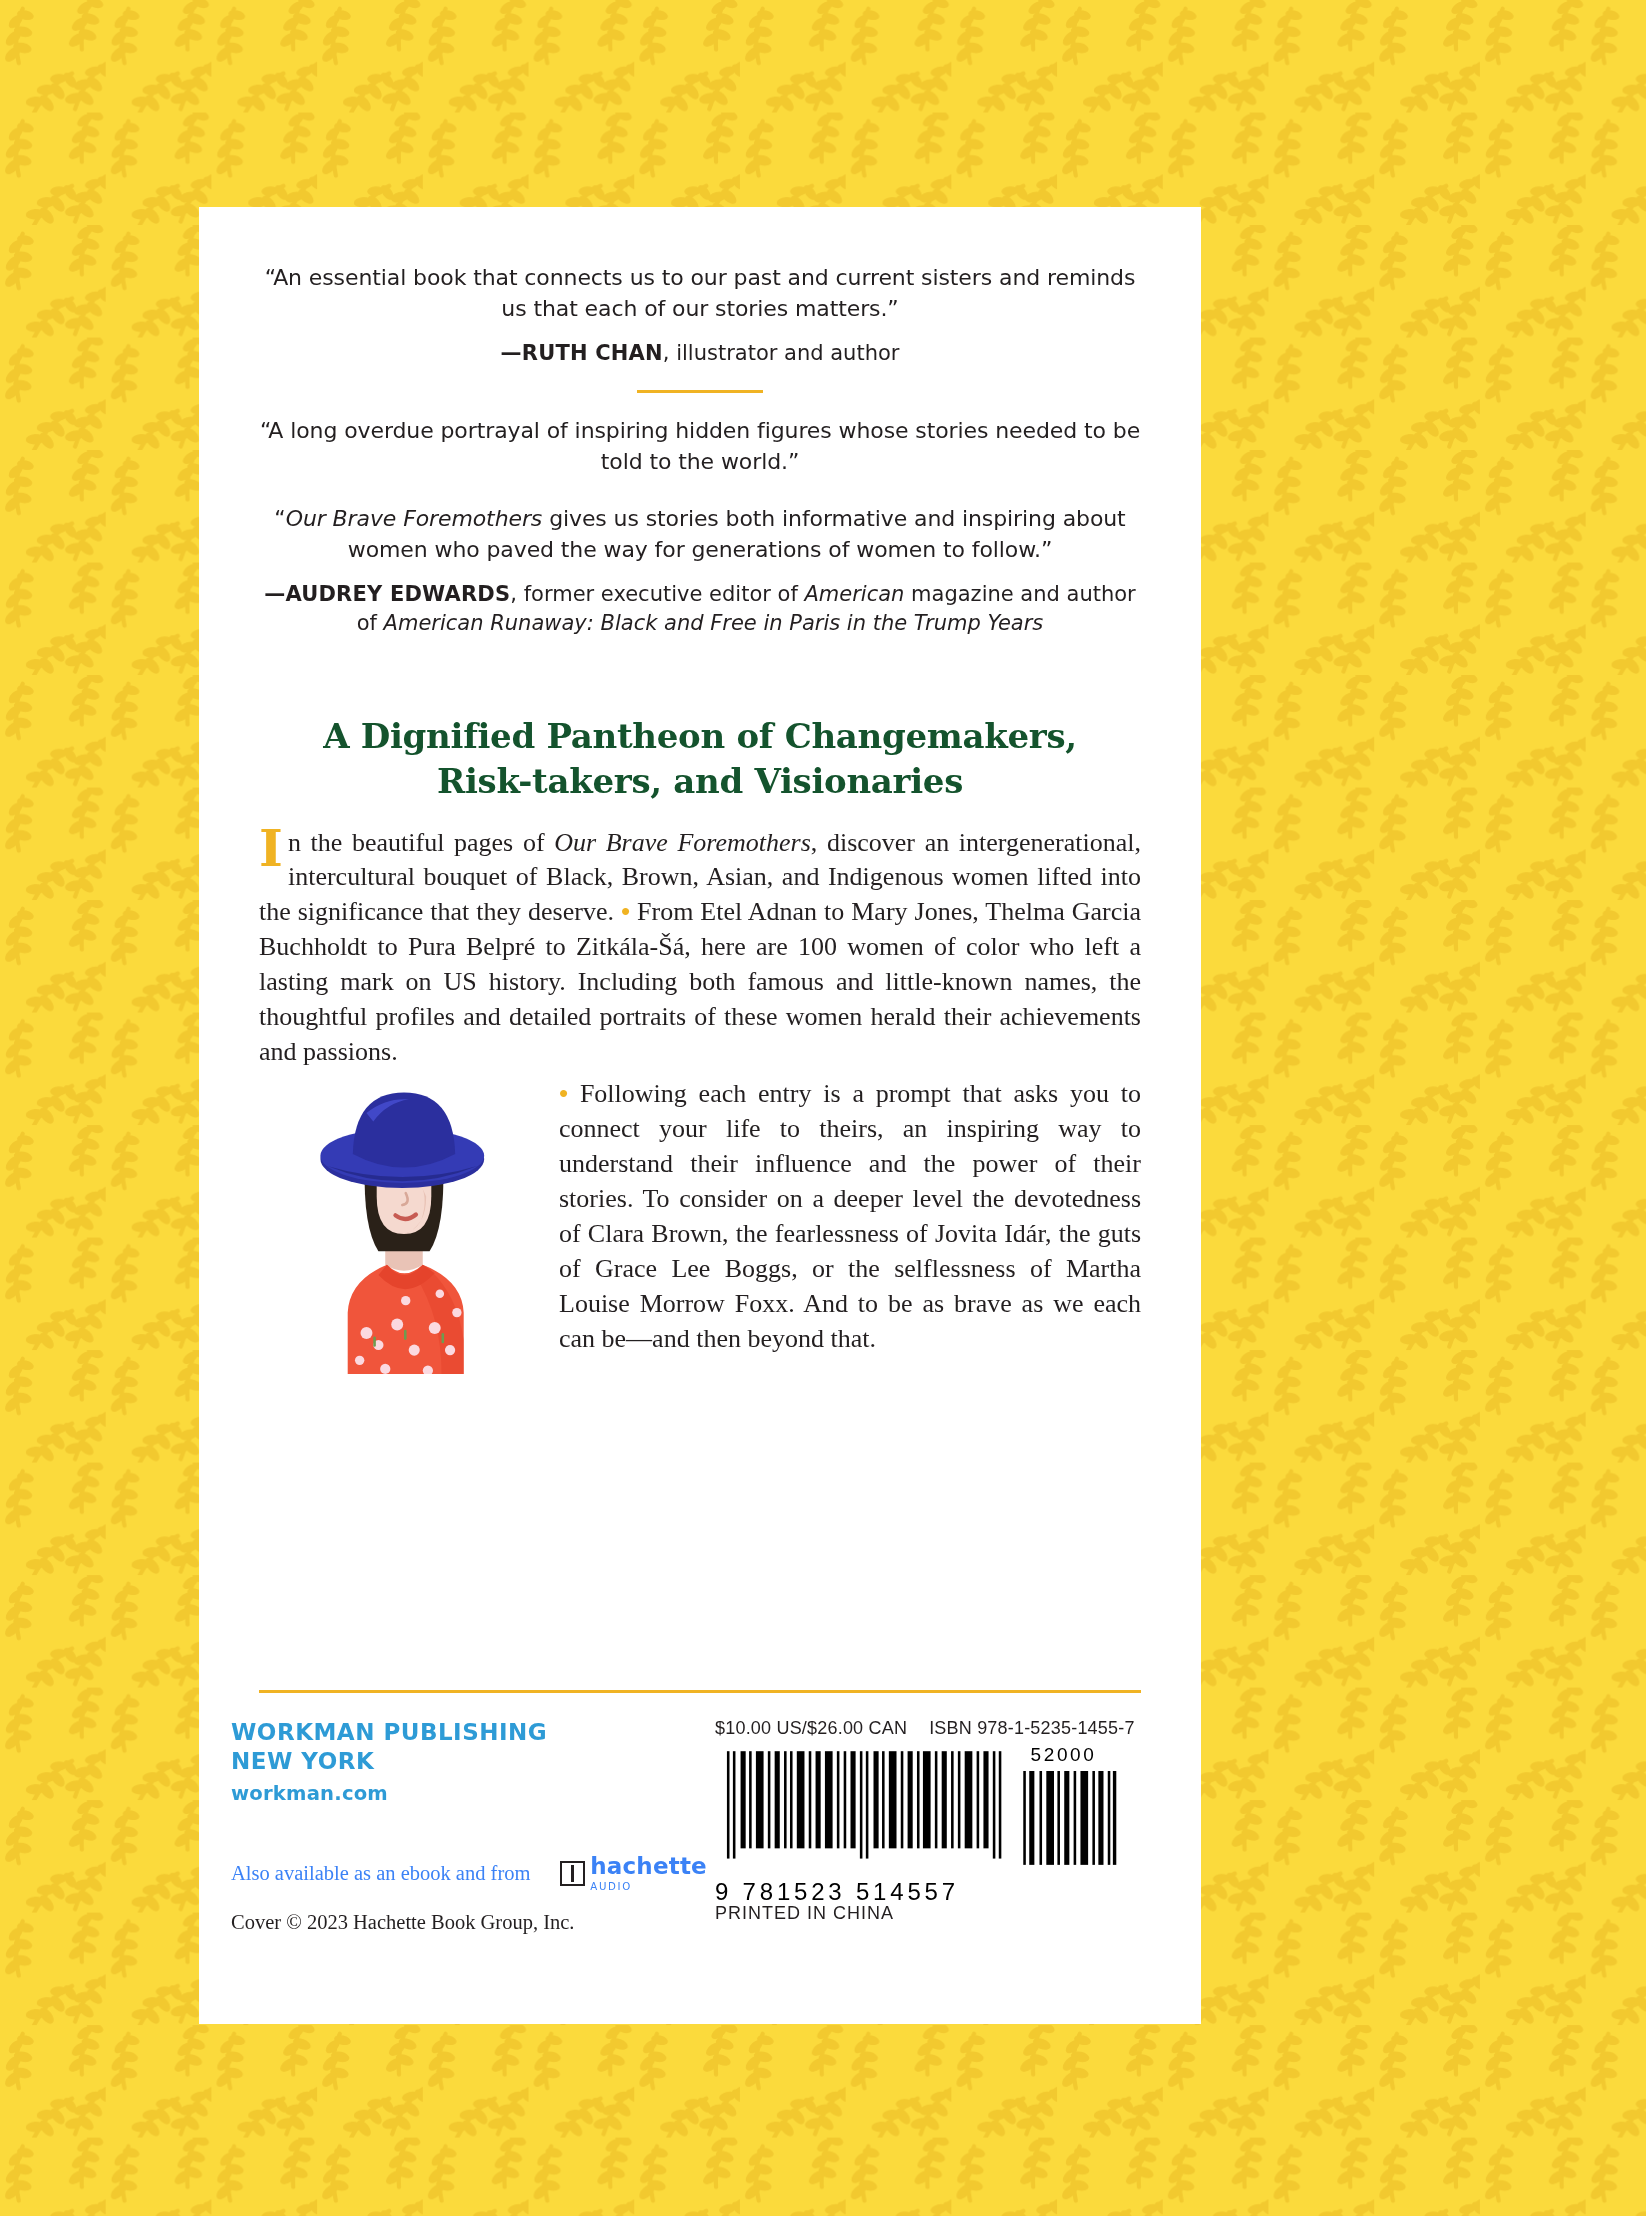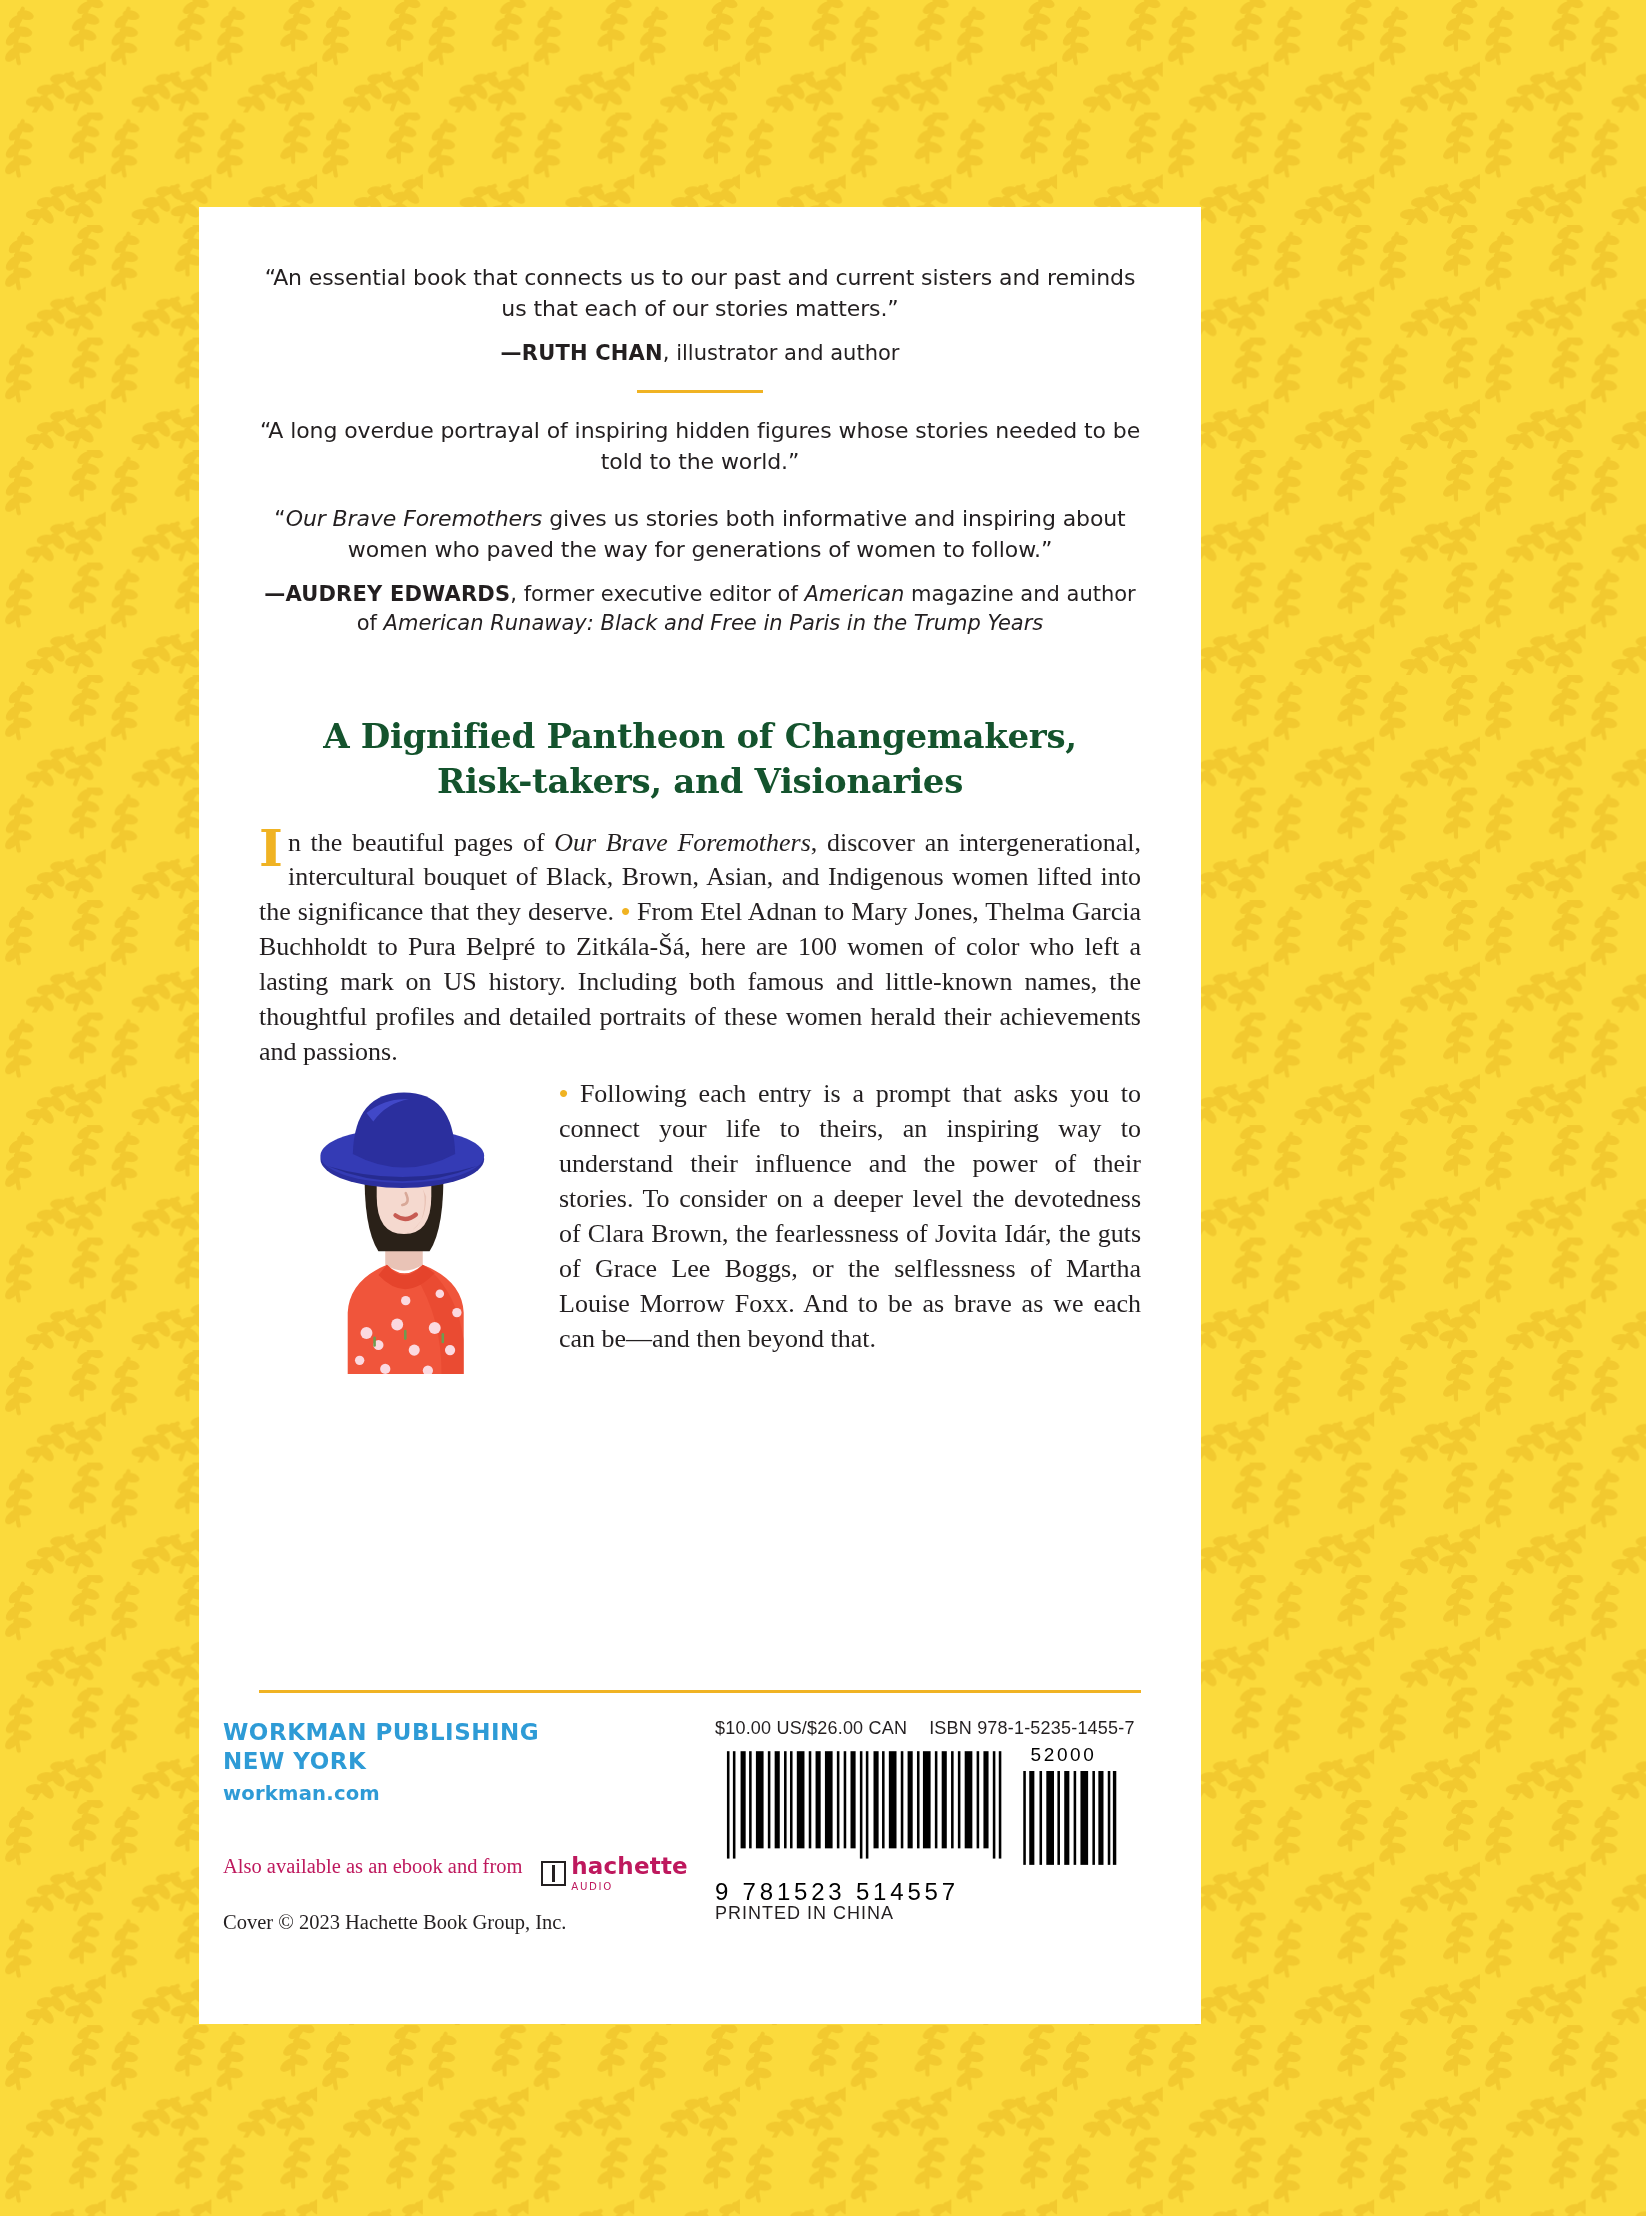--- a/index.html
+++ b/index.html
@@ -128,21 +128,21 @@
     left: 60px;
     top: 1483px;
     width: 882px;
     height: 3.4px;
     background: #F0B323;
   }
 
   
   .footer {
     position: absolute;
-    left: 0;
+    left: 8px;
     top: 1511px;
     width: 100%;
     box-sizing: border-box;
     padding: 0 24px;
     color: #231f20;
   }
   .pub {
     font-family: "DejaVu Sans", sans-serif;
     font-weight: bold;
     font-size: 23px;
@@ -154,22 +154,23 @@
     font-size: 19.6px;
     letter-spacing: 0.2px;
     display: block;
     margin-top: 4.3px;
   }
   .ebook-line {
     margin-top: 49px;
     font-family: "Liberation Serif", serif;
     font-size: 20.5px;
     display: flex;
-    gap: 13px;
-    color: #be185d;
+    align-items: center;
+    gap: 24px;
+    color: #3b82f6;
   }
   .hachette-logo {
     display: inline-flex;
     align-items: center;
     gap: 5.1px;
     margin-left: 5.1px;
   }
   .hachette-mark {
     width: 25.6px; height: 25.6px;
     border: 2.6px solid #231f20;

